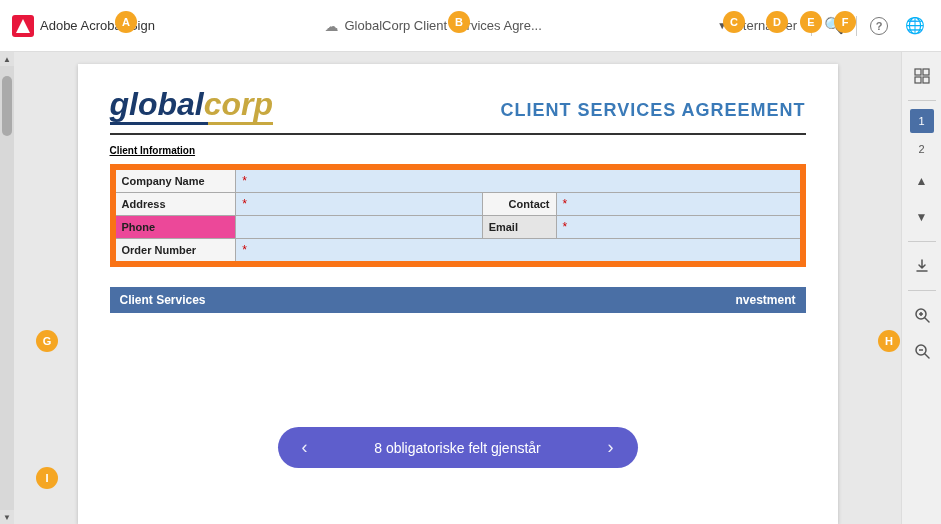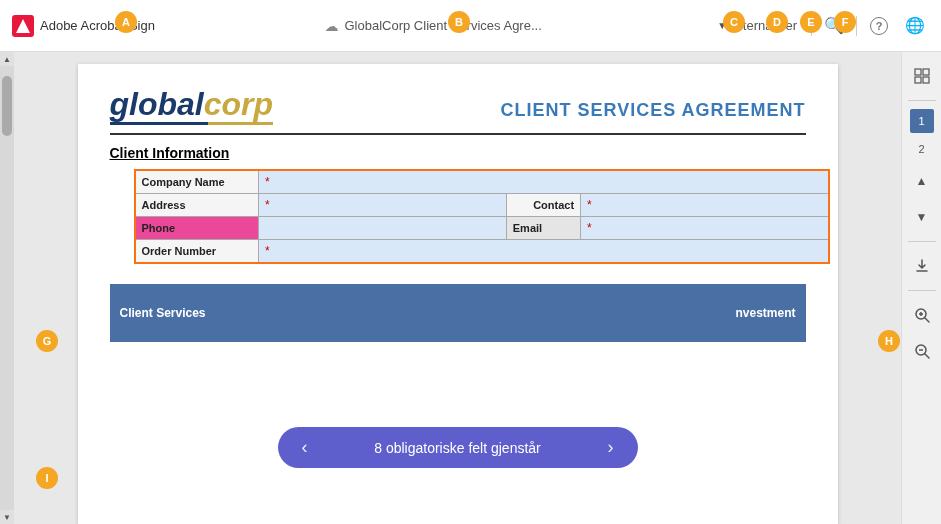--- a/index.html
+++ b/index.html
@@ -197,34 +197,33 @@
       font-size: 18px;
       font-weight: bold;
       color: #3a7ab8;
       letter-spacing: 1px;
       margin-left: auto;
       padding-bottom: 4px;
     }
 
     
     .section-title {
-      font-size: 14px;
+      font-size: 10px;
       font-weight: bold;
       text-decoration: underline;
       margin: 10px 0 8px 0;
       color: #000;
     }
 
     
     .form-table {
       width: 100%;
       border-collapse: collapse;
-      border: 2px solid #f97316;
+      border: 6px solid #f97316;
       font-size: 11px;
-      margin-left: 24px;
     }
 
     .form-table td {
       border: 1px solid #aaa;
       padding: 4px 6px;
       vertical-align: middle;
     }
 
     .field-label {
       background: #f5f5f5;
@@ -269,21 +268,21 @@
       font-size: 18px;
       opacity: 0.9;
     }
 
     
     .client-services-bar {
       background: #4a6fa5;
       color: white;
       font-size: 12px;
       font-weight: bold;
-      padding: 22px 10px;
+      padding: 6px 10px;
       display: flex;
       gap: 16px;
     }
 
     
     .v-scrollbar {
       width: 14px;
       background: #d8d8d8;
       display: flex;
       flex-direction: column;

